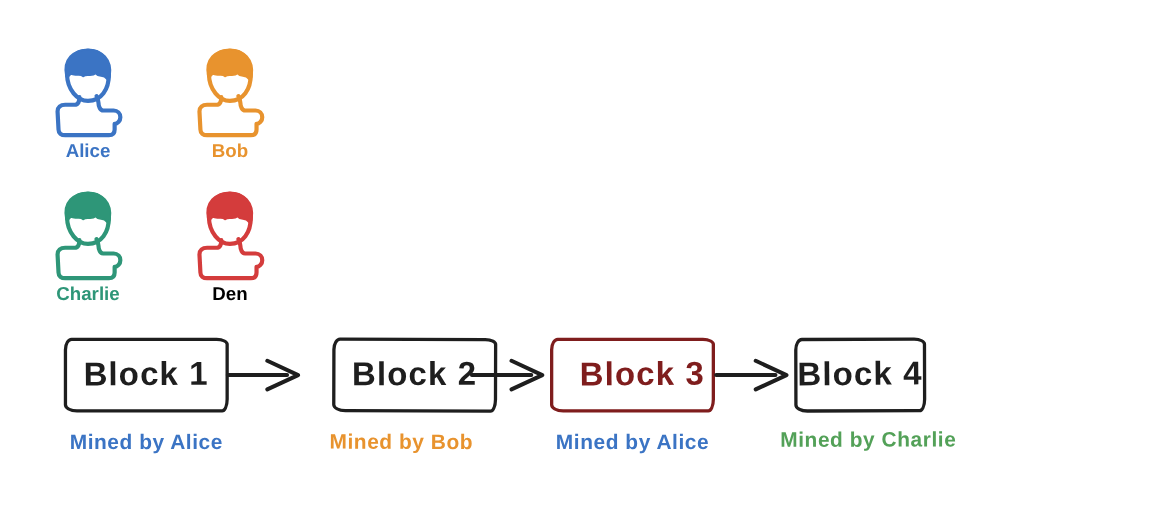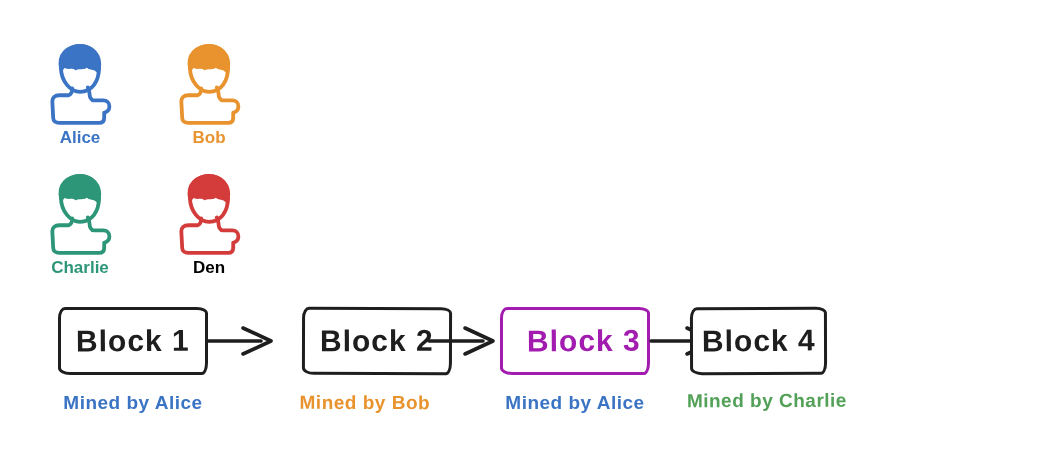--- a/index.html
+++ b/index.html
@@ -23,21 +23,21 @@
   }
   #person-alice{left:48px;top:40px;}
   #person-bob{left:177px;top:40px;}
   #person-charlie{left:48px;top:170px;}
   #person-den{left:177px;top:170px;}
   
   .block-group{position:absolute;top:307px;width:150px;}
   #block-1{left:58px;border-radius:29px;}
   #block-2{left:278px;transform:rotate(.15deg);padding-left:24px;}
   #block-3{left:500px;}
-  #block-4{left:690px;width:137px;transform:rotate(-.15deg);border-radius:10px;}
+  #block-4{left:722px;width:120px;transform:rotate(-.15deg);border-radius:10px;}
   .block-box{
     box-sizing:border-box;
     width:100%;height:68px;
     border:3.6px solid currentColor;
     border-radius:7px 11px 6px 12px / 11px 6px 12px 7px;
     display:flex;align-items:center;justify-content:center;
     background:#fff;
   }
   .block-label{
     font-size:30px;font-weight:bold;letter-spacing:1px;
@@ -130,21 +130,21 @@
     <div class="miner-label" style="color: rgb(232, 147, 46);">Mined by Bob</div>
   </div>
 
   <span class="arrow" id="arrow-2" style="color: rgb(30, 30, 30);">
     <svg viewBox="0 0 74 34">
         <use href="#arrow-glyph"></use>
       </svg>
   </span>
 
   <div class="block-group" id="block-3">
-    <div class="block-box" style="color: #a21caf; padding-left: 18px;">
+    <div class="block-box" style="color: #7f1d1d; padding-left: 18px;">
       <span class="block-label">Block 3</span>
     </div>
     <div class="miner-label" style="color: rgb(59, 116, 196);">Mined by Alice</div>
   </div>
 
   <span class="arrow" id="arrow-3" style="color: rgb(30, 30, 30);">
     <svg viewBox="0 0 74 34">
         <use href="#arrow-glyph"></use>
       </svg>
   </span>

